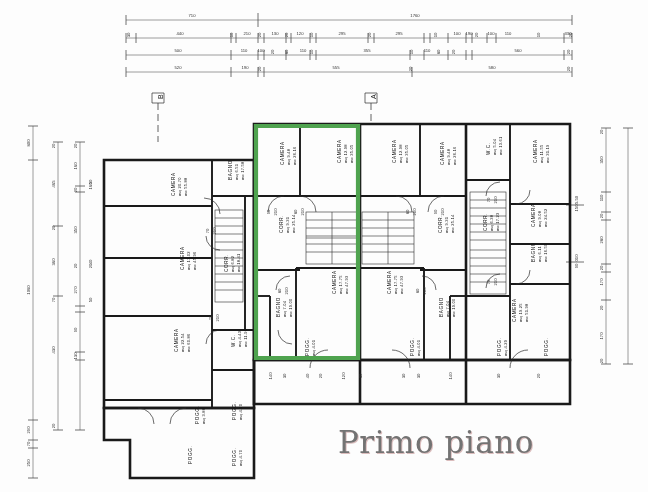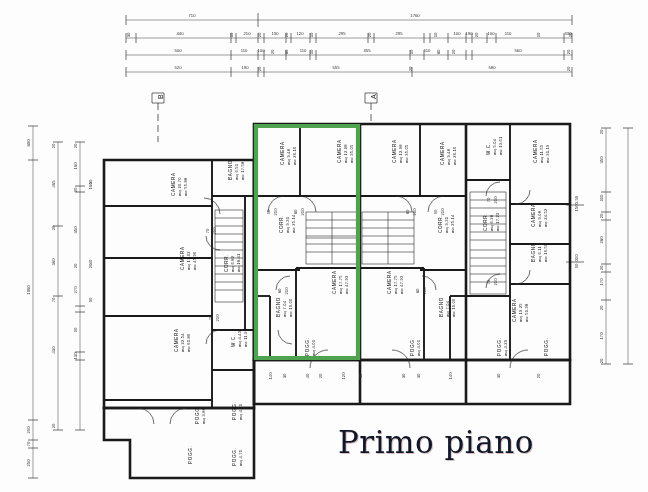--- a/index.html
+++ b/index.html
@@ -13,21 +13,21 @@
   }
   #plan-root{position:absolute;left:0;top:0;width:648px;height:492px;}
   svg#plan-svg{position:absolute;left:0;top:0;width:648px;height:492px;display:block;}
 
   .title-overlay{
     position:absolute;
     left:338px; top:424px;
     font-family:"DejaVu Serif", serif;
     font-size:31px;
     font-weight:400;
-    color:#0f172a;
+    color:#737373;
     letter-spacing:0.5px;
     text-shadow:1px 1px 0 rgba(120,0,0,.25);
     white-space:nowrap;
     user-select:none;
   }
 </style>
 </head>
 <body>
 
 <div id="plan-root">

